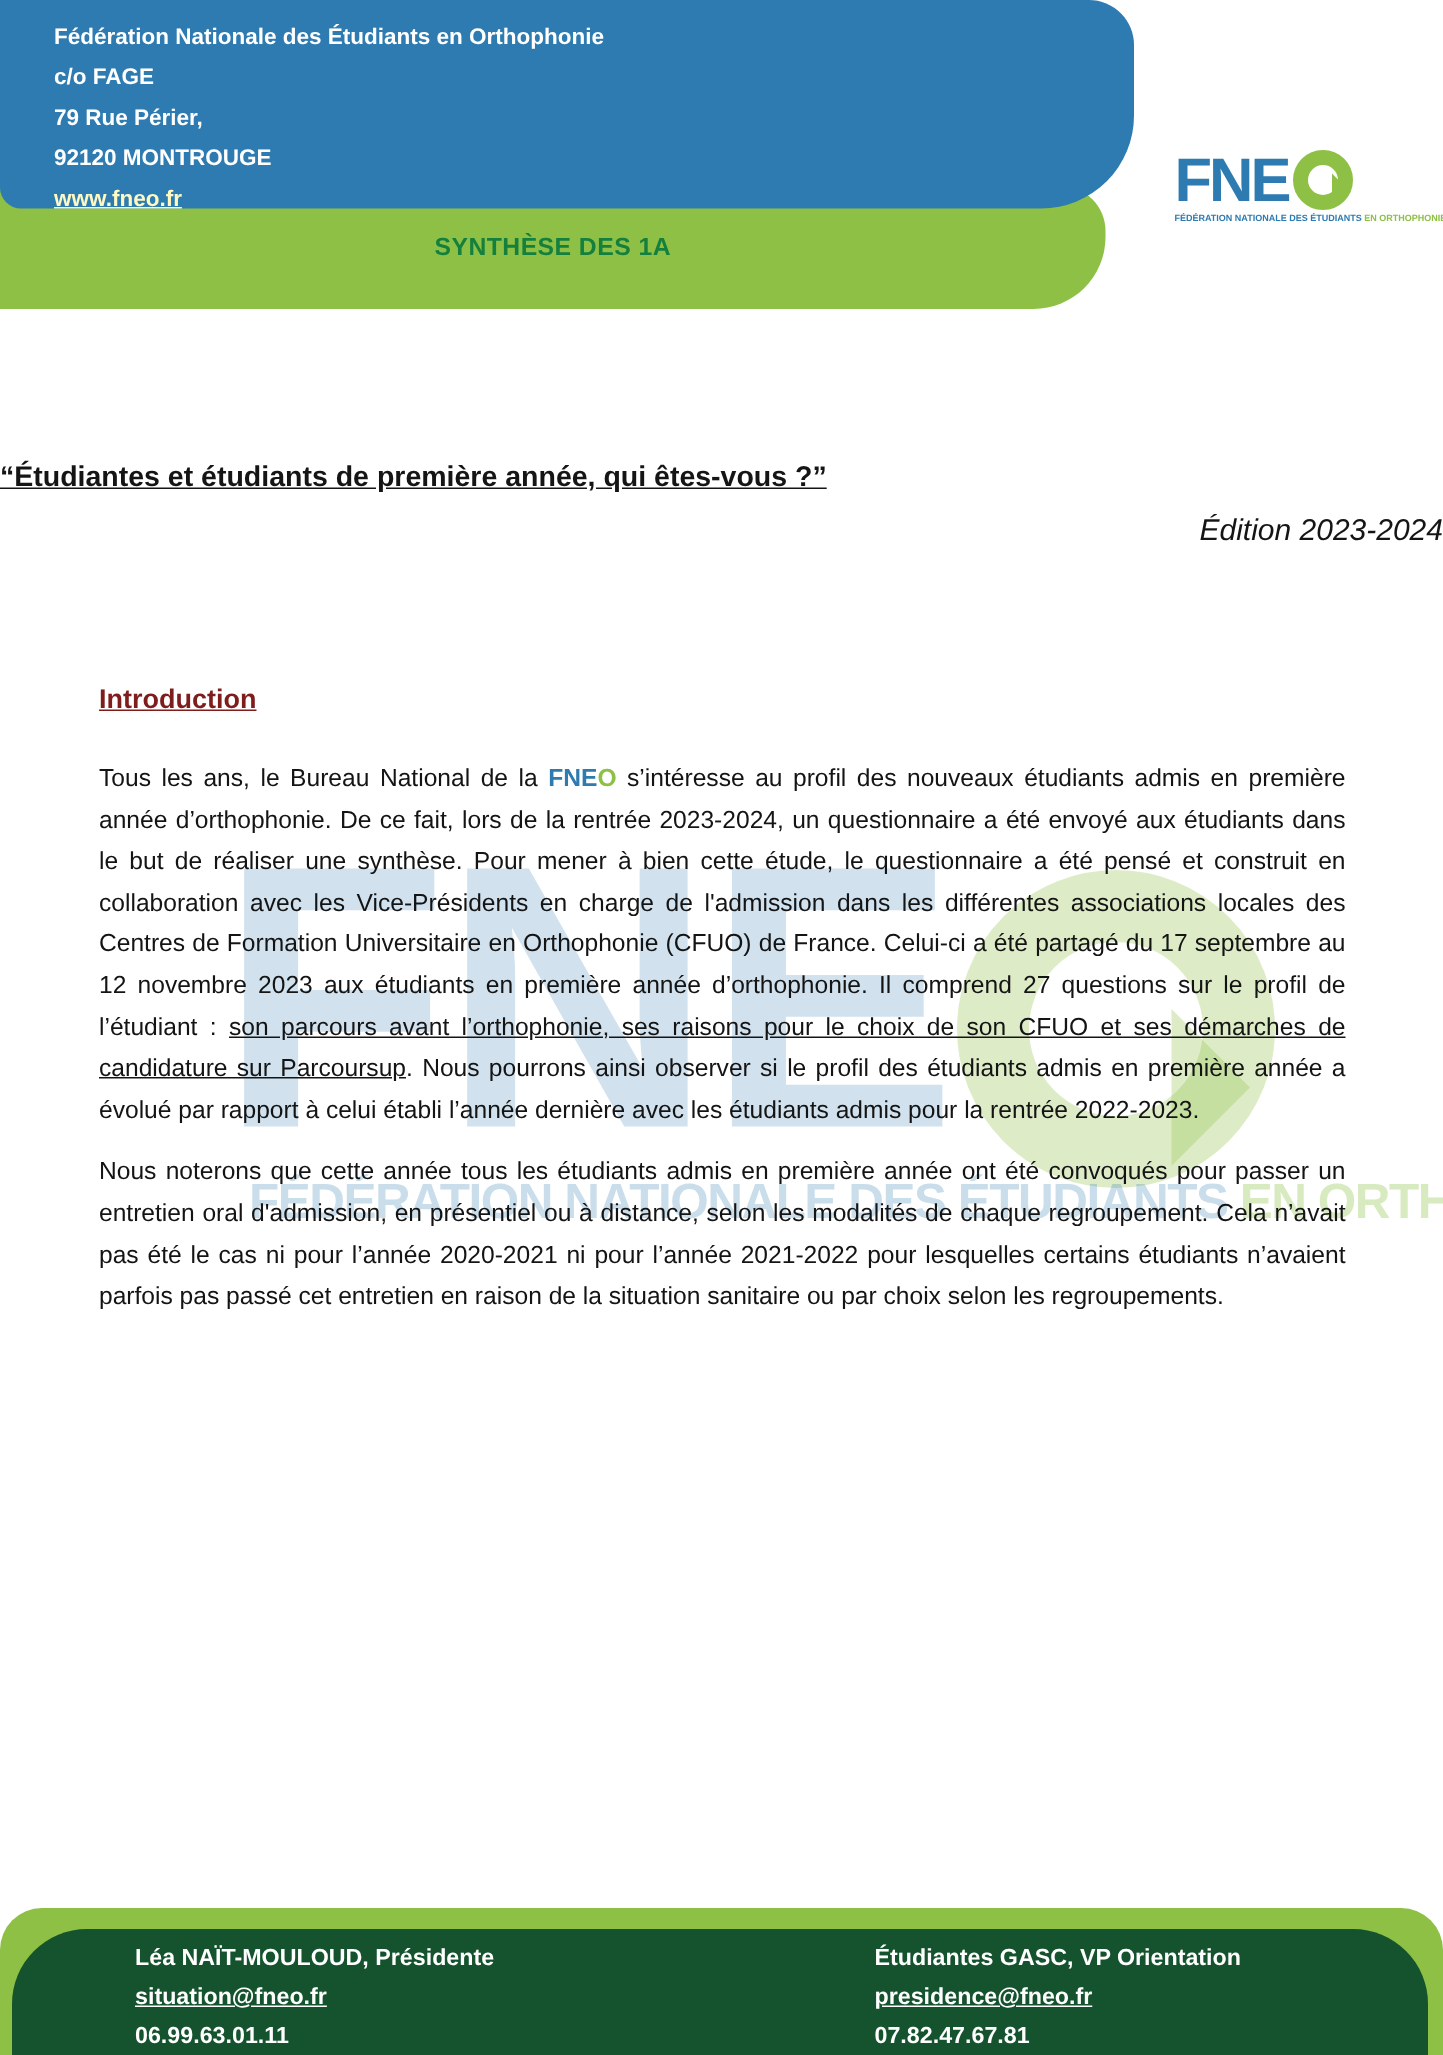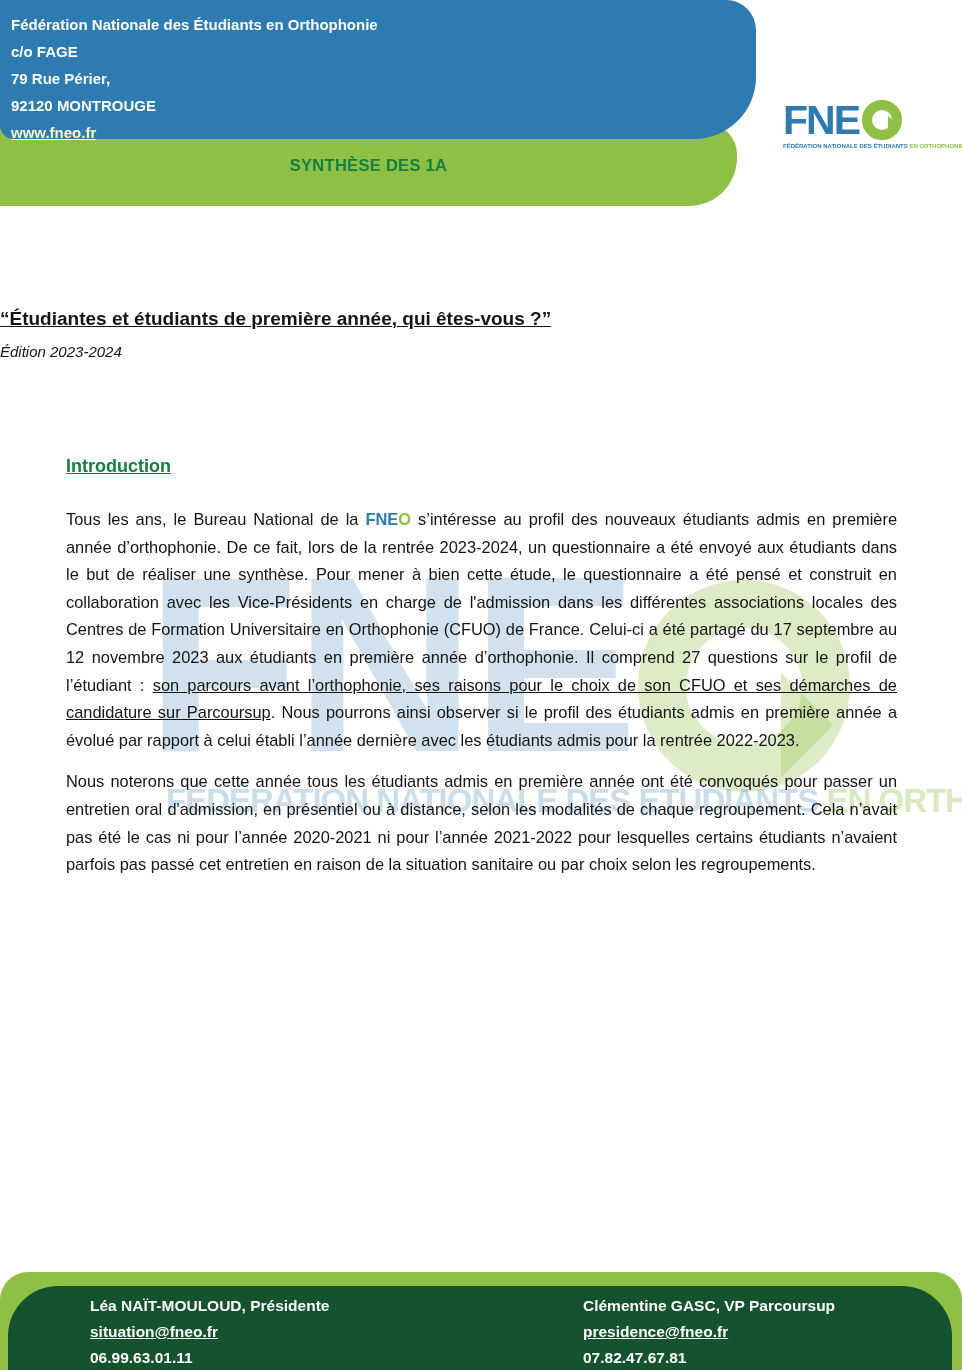--- a/index.html
+++ b/index.html
@@ -12,21 +12,21 @@
   }
 
   
   .header-green {
     position:absolute; top:124px; left:0; width:737px; height:82px;
     background:#8DC044; border-radius:0 30px 48px 0; z-index:1;
   }
   .header-blue {
     position:absolute; top:0; left:0; width:756px; height:139px;
     background:#2E7BB1; border-radius:0 30px 62px 14px; z-index:2;
-    padding:11px 0 0 11px;
+    padding:11px 0 0 36px;
   }
   .addr-line {
     color:#ffffff; font-weight:bold; font-size:15px; line-height:27px;
     white-space:nowrap;
   }
   .addr-link { color:#fef9c3; text-decoration:underline; cursor:pointer; }
   .banner-label {
     position:absolute; top:156px; left:0; width:737px; z-index:3;
     text-align:center; color:#15803d; font-weight:bold; font-size:16.5px;
     letter-spacing:.3px;
@@ -88,26 +88,26 @@
   .wm-cap-blue { color:rgba(46,123,177,0.26); }
   .wm-cap-green { color:rgba(141,192,68,0.34); }
 
   
   .doc-title {
     position:absolute; top:308px; left:0; width:100%; 
     font-weight:bold; font-size:19px; z-index:2;
   }
   .doc-title span { text-decoration:underline; }
   .doc-edition {
-    position:absolute; top:343px; left:0; width:100%; text-align:left;
-    font-style:italic; font-size:15px; z-index:2;
+    position:absolute; top:343px; left:0; width:100%; text-align:right;
+    font-style:italic; font-size:20px; z-index:2;
   }
   .section-heading {
     position:absolute; top:456px; left:66px; z-index:2;
-    color:#15803d; font-weight:bold; font-size:18px; text-decoration:underline;
+    color:#7f1d1d; font-weight:bold; font-size:18px; text-decoration:underline;
   }
   .body-copy {
     position:absolute; top:506px; left:66px; width:831px; z-index:2;
   }
   .body-para {
     font-size:16.4px; line-height:27.6px; text-align:justify; color:#141414;
   }
   .body-para + .body-para { margin-top:14px; }
   .seg-n {}
   .seg-b { color:#2E7BB1; font-weight:bold; }
@@ -179,19 +179,19 @@
     </div>
 
   <div class="footer-green"></div>
   <div class="footer-blue">
     <div class="footer-col footer-col-left">
       <div>Léa NAÏT-MOULOUD, Présidente</div>
       <div><span class="footer-email">situation@fneo.fr</span></div>
       <div>06.99.63.01.11</div>
     </div>
     <div class="footer-col footer-col-right">
-      <div>Clémentine GASC, VP Parcoursup</div>
+      <div>Étudiantes GASC, VP Orientation</div>
       <div><span class="footer-email">presidence@fneo.fr</span></div>
       <div>07.82.47.67.81</div>
     </div>
   </div>
 
 </div>
 
 </body></html>

